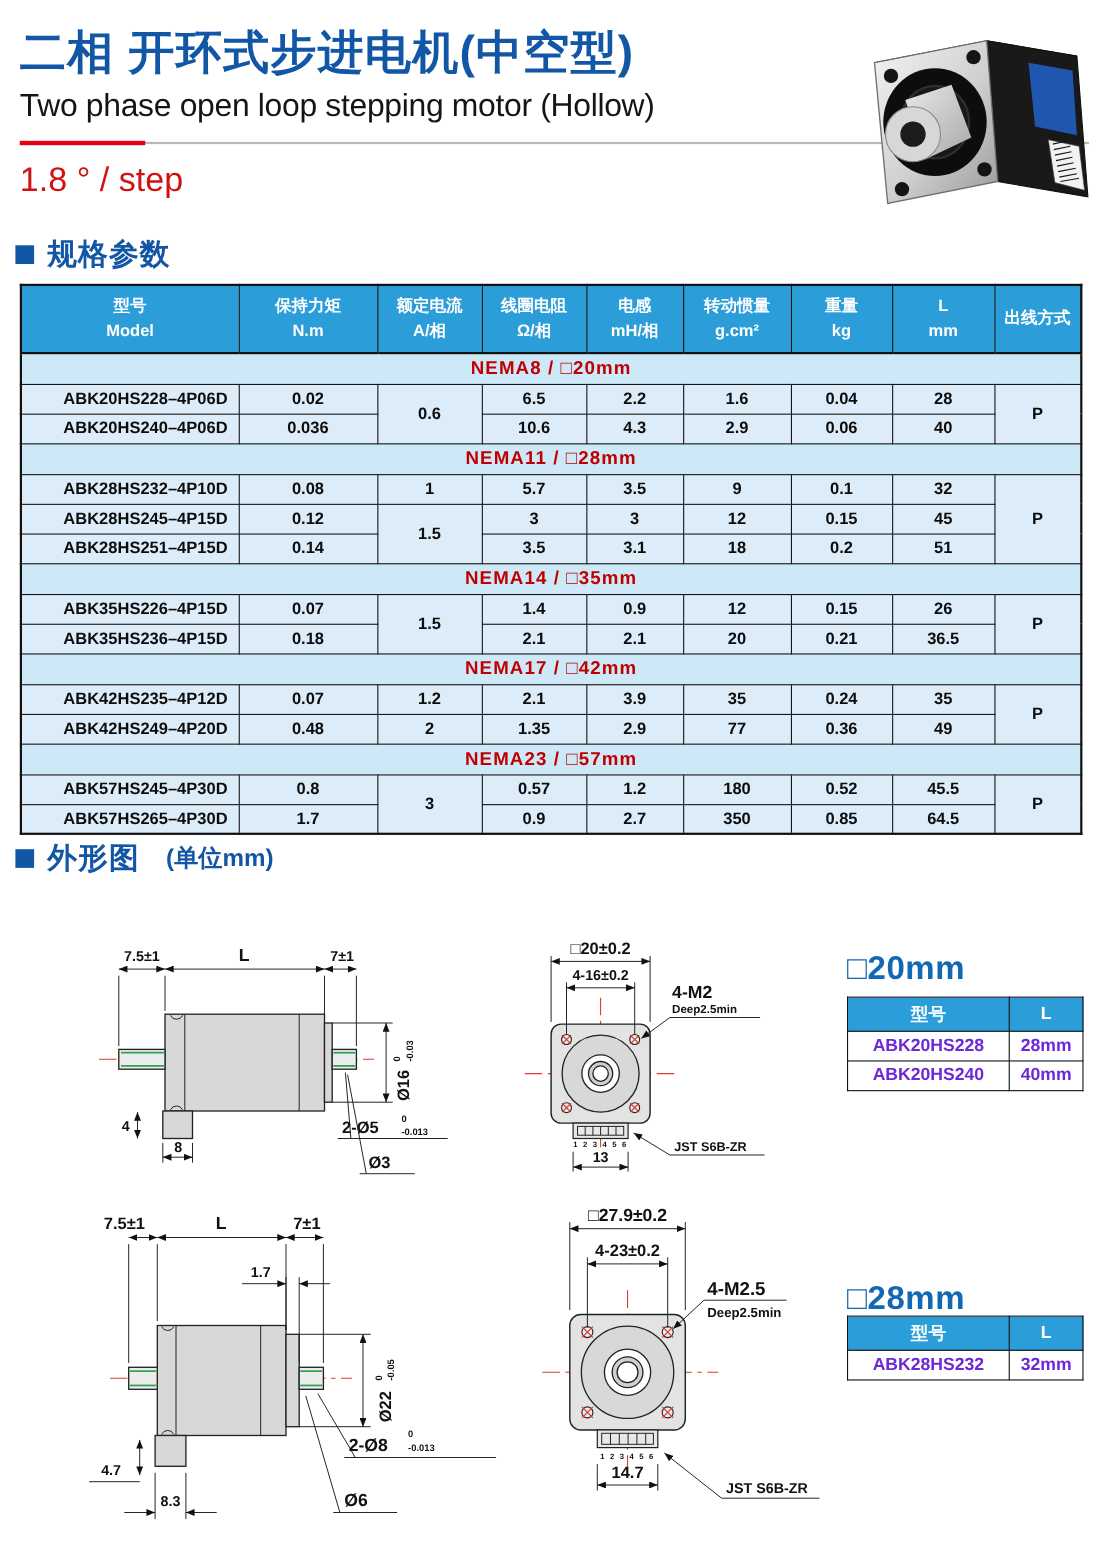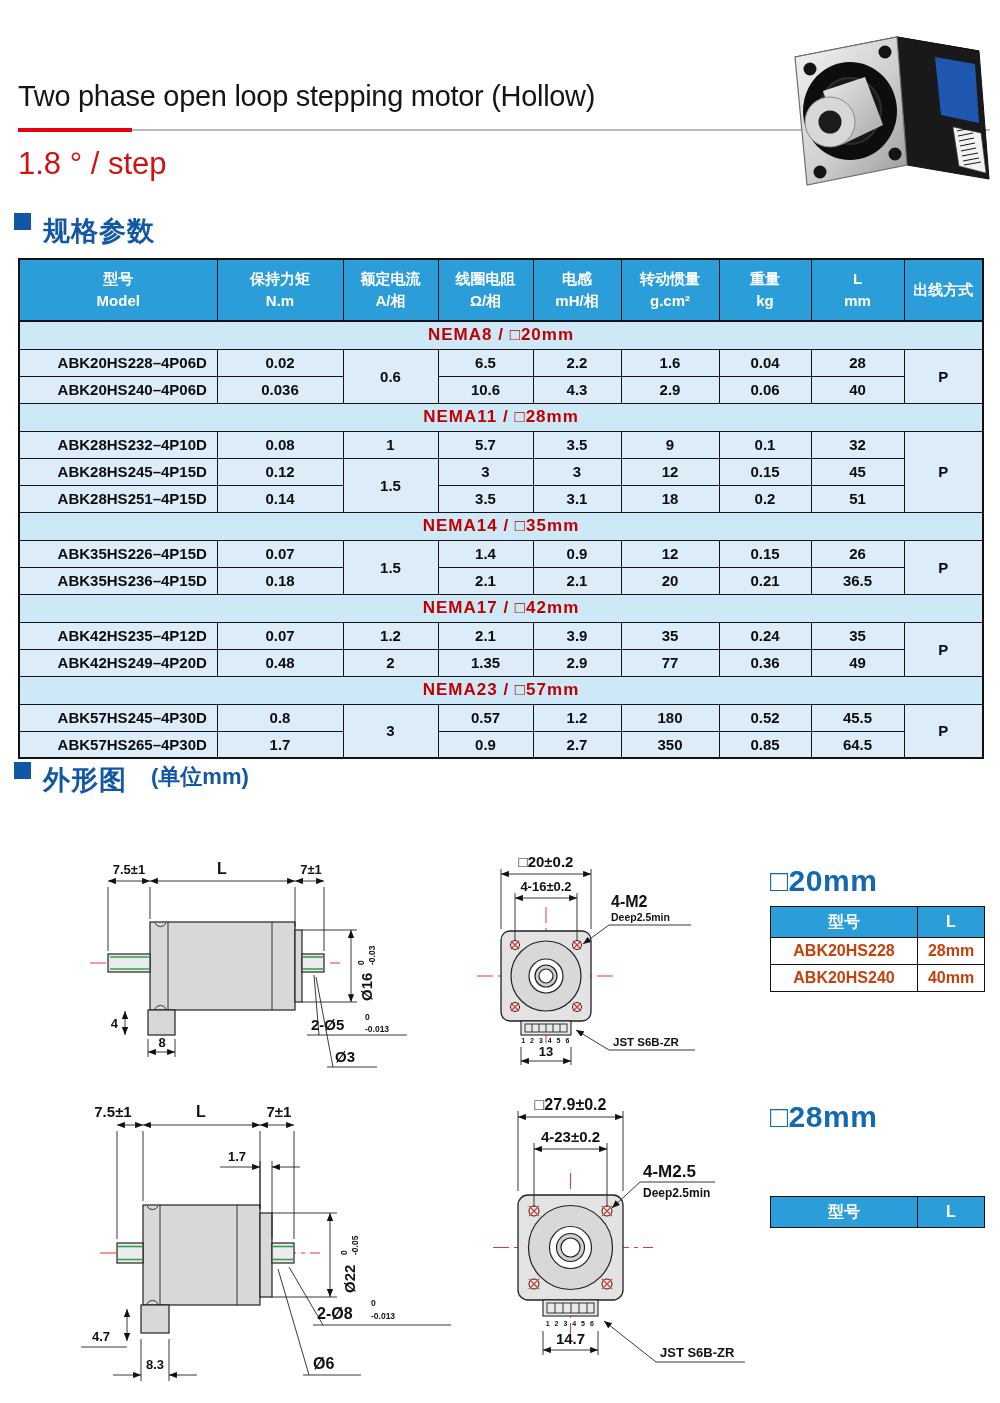--- a/index.html
+++ b/index.html
@@ -7,44 +7,44 @@
   body { font-family:"Liberation Sans", sans-serif; }
   .page { position:relative; width:1000px; height:1403px; background:#fff; overflow:hidden; }
 
   .title-zh { position:absolute; left:18px; top:20px; font-size:42px; font-weight:bold; color:#1256a6; letter-spacing:1px; }
   .title-en { position:absolute; left:18px; top:80px; font-size:29px; font-weight:500; color:#151515; letter-spacing:-0.3px; }
   .rule { position:absolute; left:18px; top:128px; width:972px; height:4px; }
   .rule .gray { position:absolute; left:0; top:1px; width:100%; height:2px; background:#b9b9b9; }
   .rule .red  { position:absolute; left:0; top:0; width:114px; height:4px; background:#e60012; }
   .step-angle { position:absolute; left:18px; top:146px; font-size:31px; font-weight:500; color:#d01212; }
 
-  .sec-title { position:absolute; left:14px; display:flex; align-items:flex-start; gap:12px; color:#1256a6; font-weight:bold; }
+  .sec-title { position:absolute; left:14px; display:flex; align-items:center; gap:12px; color:#1256a6; font-weight:bold; }
   .sec-title .bullet { width:17px; height:17px; background:#1256a6; flex:0 0 auto; }
   .sec-title .t { font-size:27px; letter-spacing:1px; }
   .sec-title .u { font-size:22px; margin-left:12px; }
   #sec-specs { top:213px; }
   #sec-outline { top:762px; }
 
   
   table.spec { position:absolute; left:18px; top:258px; width:964px; border-collapse:collapse; table-layout:fixed; border:2.5px solid #111; }
   table.spec th, table.spec td { border:1.5px solid #151515; text-align:center; vertical-align:middle; }
   table.spec th { background:#2b9dd8; color:#fff; font-size:15px; font-weight:bold; height:62px; line-height:1.45; border-bottom:2.5px solid #111; }
   table.spec td { background:#dcedf9; color:#0c0c0c; font-size:15px; font-weight:bold; height:27px; }
   table.spec tr.band td { background:#cde9f7; color:#c00000; font-size:17px; font-weight:bold; height:28px; letter-spacing:1px;margin-top:40px; }
   table.spec td.model { font-size:15px;padding-left:28px; }
 
   
   .mini-title { position:absolute; left:770px; font-size:30px; font-weight:bold; color:#1268b3; letter-spacing:0.5px; }
   #mini20-title { top:864px; }
-  #mini28-title { top:1100px;text-align:center; }
+  #mini28-title { top:1164px;text-align:center; }
   table.mini { position:absolute; left:770px; width:214px; border-collapse:collapse; table-layout:fixed; }
   #mini20 { top:906px; }
   #mini28 { top:1196px; }
   table.mini th { background:#2b9dd8; color:#fff; font-size:16px; font-weight:bold; height:31px; border:1.8px solid #111; }
-  table.mini td { background:#fff; color:#c2410c; font-size:16px; font-weight:bold; height:27px; text-align:center; border:1.8px solid #111; }
+  table.mini td { background:#fff; color:#6d28d9; font-size:16px; font-weight:bold; height:27px; text-align:center; border:1.8px solid #111; }
 
   
   svg.draw { position:absolute; overflow:visible; }
   #side20  { left:85px;  top:843px; }
   #front20 { left:463px; top:843px; }
   #side28  { left:15px;  top:1085px; }
   #front28 { left:453px; top:1085px; }
   #photo   { left:785px; top:5px; }
 
   .body  { fill:#d8d8d8; stroke:#222; stroke-width:1.2; }
@@ -62,20 +62,21 @@
   text.dl { font:700 15px "Liberation Sans",sans-serif; fill:#111; }
   text.dxl{ font:700 16px "Liberation Sans",sans-serif; fill:#111; }
   text.ds { font:700 8.5px "Liberation Sans",sans-serif; fill:#111; }
   text.pin{ font:700 7px "Liberation Sans",sans-serif; fill:#111; letter-spacing:1.5px; }
 </style>
 </head>
 <body>
 
 <div class="page">
 
+  <div class="title-zh">二相 开环式步进电机(中空型)</div>
   <div class="title-en">Two phase open loop stepping motor (Hollow)</div>
   <div class="rule">
     <div class="gray"></div>
     <div class="red"></div>
   </div>
   <div class="step-angle">1.8 ° / step</div>
 
   <svg id="photo" class="draw" width="205" height="190" viewBox="0 0 205 190">
     <defs>
       <linearGradient id="silv" x1="0" y1="0" x2="1" y2="1">
@@ -572,16 +573,20 @@
   <table class="mini" id="mini28">
     <colgroup>
         <col style="width:147px">
         <col style="width:67px">
       </colgroup>
     <tbody>
         <tr>
       <th>型号</th>
       <th>L</th>
     </tr>
+    <tr>
+      <td>ABK28HS232</td>
+      <td>32mm</td>
+    </tr>
   </tbody>
     </table>
 
 </div>
 
 </body></html>

